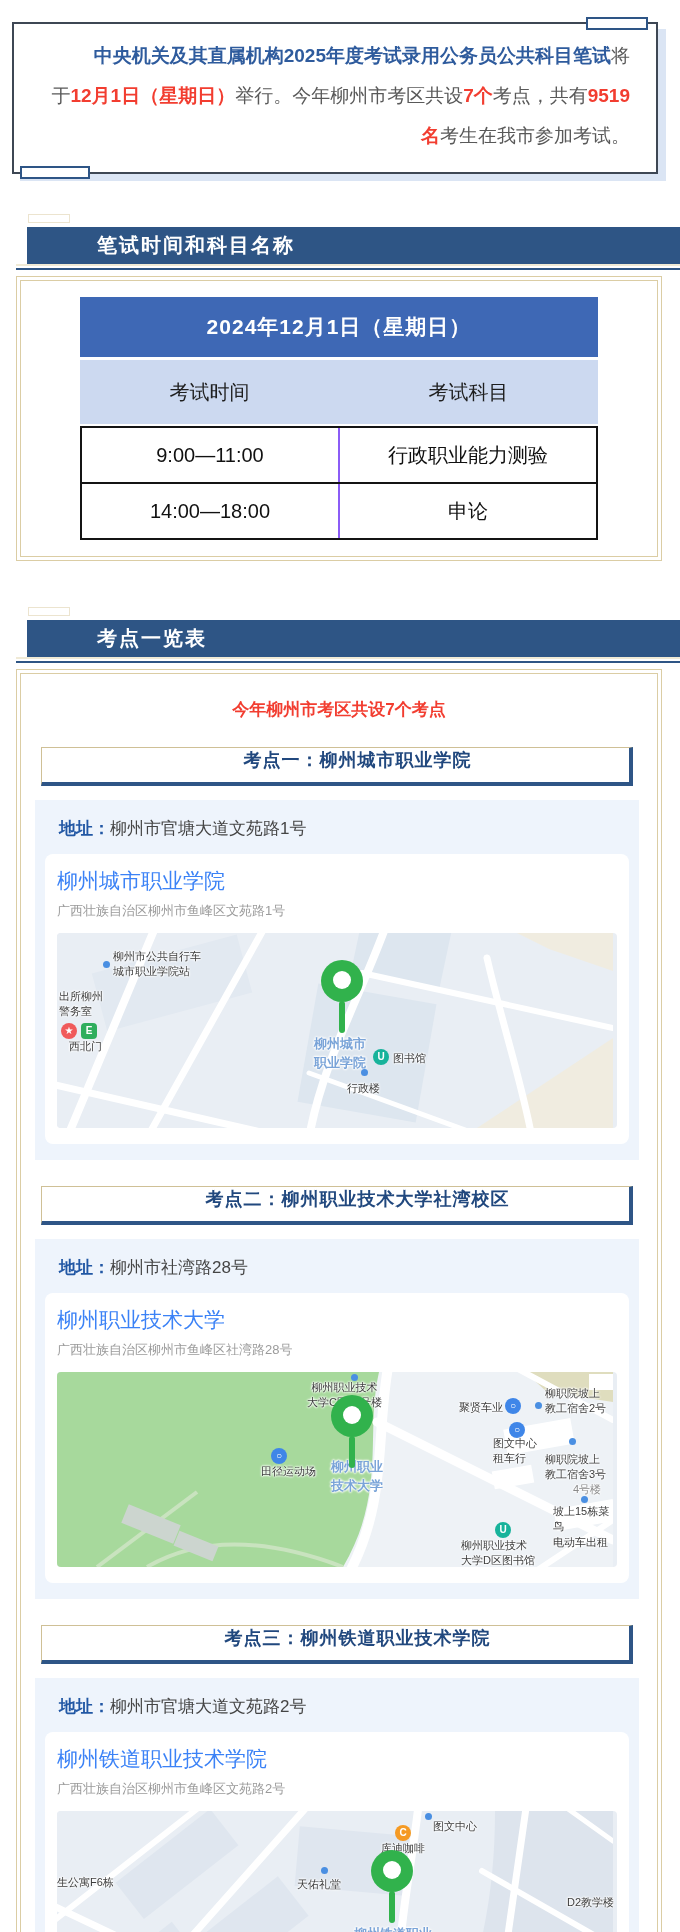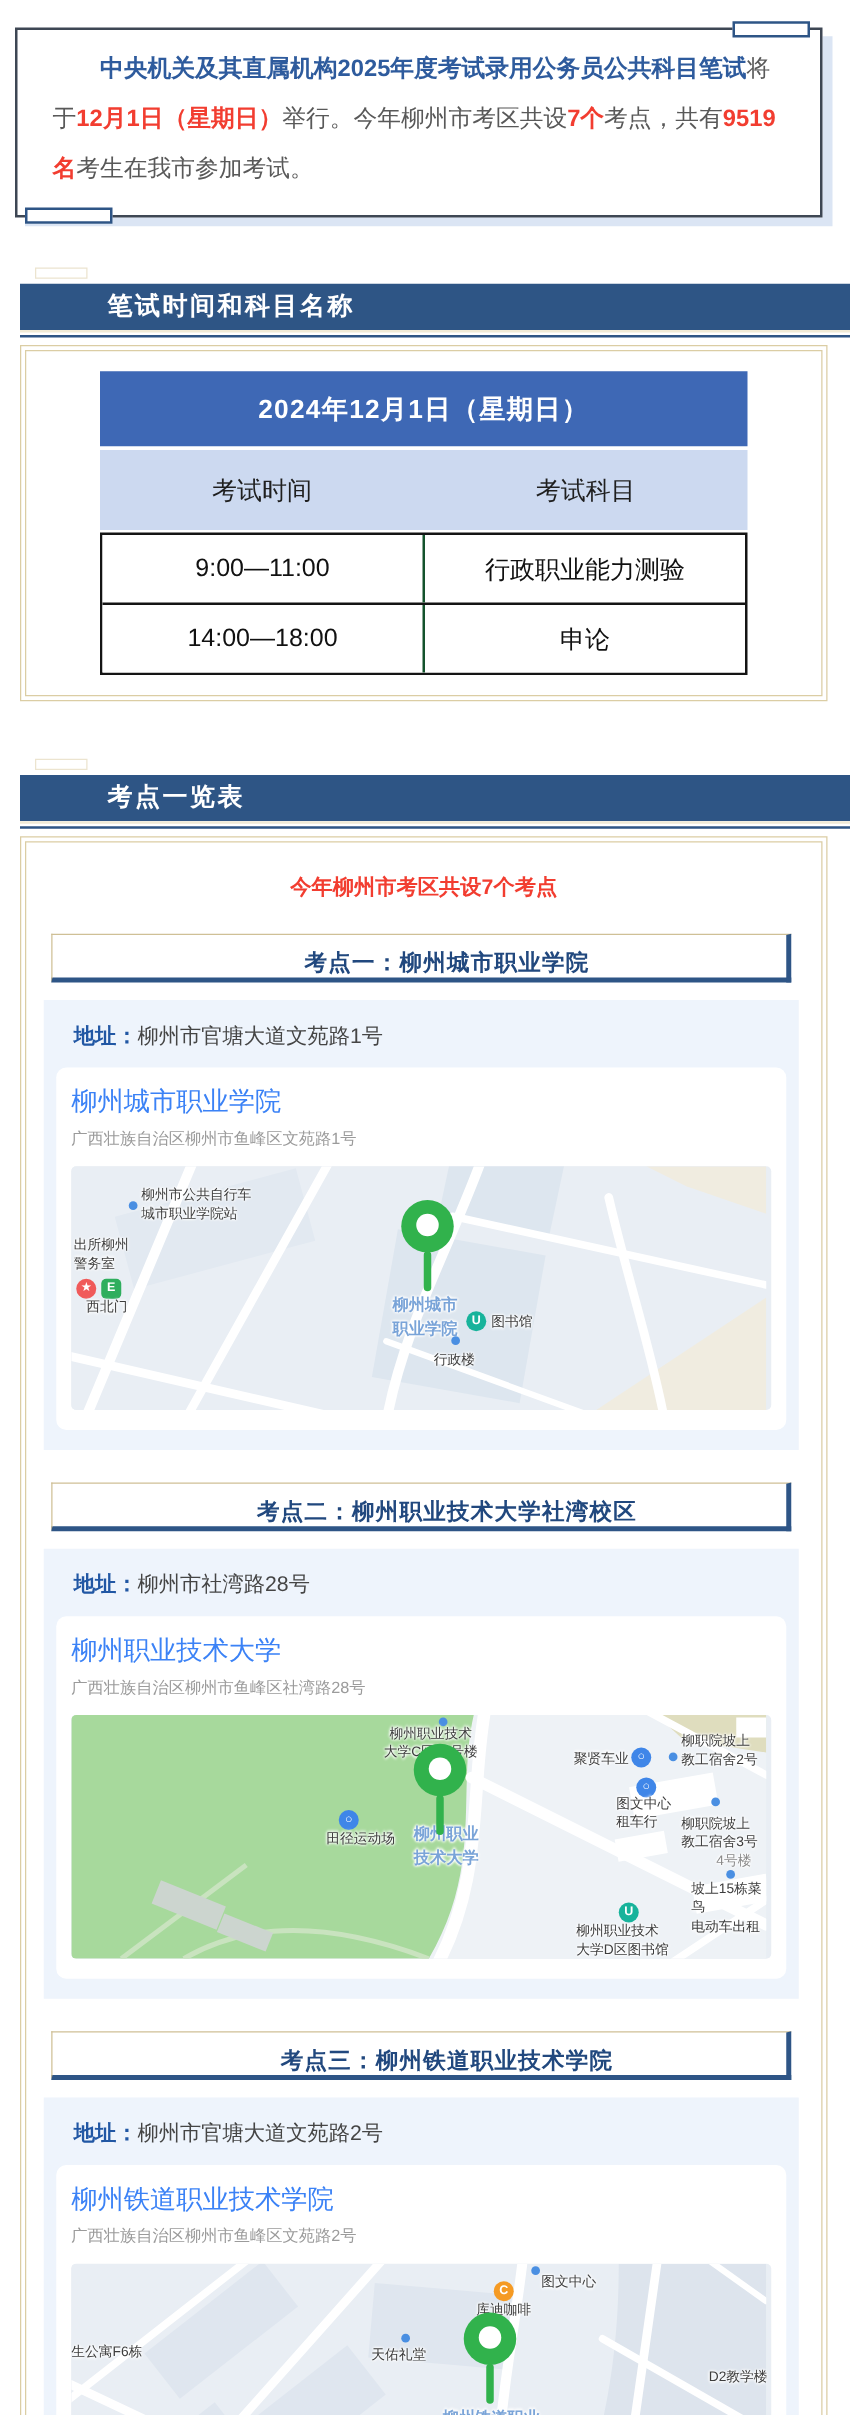--- a/index.html
+++ b/index.html
@@ -6,58 +6,59 @@
   body{
     width:680px;height:1932px;overflow:hidden;position:relative;
     background:#ffffff;
     font-family:"Liberation Sans","DejaVu Sans",sans-serif;
   }
   
   .intro-box{
     position:relative;margin:22px 22px 0 12px;background:#fff;
     border:2px solid #3e4754;box-shadow:8px 7px 0 #dbe5f4;
     padding:12px 26px 16px 28px;
+    text-align:right;
   }
   .intro-text{margin:0;font-size:19px;line-height:40px;color:#595959;text-indent:2em;}
   .seg-blue{color:#2e5b9d;font-weight:bold;}
   .seg-red{color:#f23d30;font-weight:bold;}
   .corner-tab{position:absolute;background:#fff;border:2px solid #2e5586;height:9px;}
   .tab-tr{top:-7px;right:8px;width:58px;}
   .tab-bl{bottom:-7px;left:6px;width:66px;}
   
   .sec{margin-top:40px;}
   .sec-deco{margin-left:28px;width:40px;height:7px;border:1px solid #ece4cf;background:#fff;}
   .sec-bar{
-    margin-left:16px;margin-top:4px;height:37px;background:#2e5585;color:#fff;
+    margin-left:27px;margin-top:4px;height:37px;background:#2e5585;color:#fff;
     font-size:20px;font-weight:bold;line-height:37px;padding-left:70px;letter-spacing:2px;
   }
   .sec-underline{margin-left:16px;height:2px;background:#fff;
     border-top:2px solid #f0ead6;border-bottom:2px solid #2e5585;}
   
   .tan-box{margin:6px 18px 0 16px;border:1px solid #dbcda4;padding:3px;background:#fff;}
   .tan-box-inner{border:1px solid #dbcda4;background:#fff;}
   .table-pad{padding:16px 14px;}
   .content-pad{padding:22px 8px 30px;}
   
   .exam-table{width:518px;margin:0 auto;}
   .t-date{height:60px;background:#3e68b5;color:#fff;font-size:21px;font-weight:bold;
     display:flex;align-items:center;justify-content:center;letter-spacing:1px;}
   .t-cols{display:flex;height:64px;background:#ccd9f0;margin-top:3px;font-size:20px;color:#1f1f1f;}
   .t-cols > div{flex:1;display:flex;align-items:center;justify-content:center;}
   .t-body{border:2px solid #141414;margin-top:2px;}
   .t-row{display:flex;height:54px;font-size:20px;color:#111;background:#fff;}
   .t-row + .t-row{border-top:2px solid #141414;}
   .t-cell{flex:1;display:flex;align-items:center;justify-content:center;text-align:right;}
-  .t-cell.subject{border-left:2px solid #14532d;}
+  .t-cell.subject{border-left:2px solid #8b5cf6;}
   
   .red-note{text-align:center;color:#f23d30;font-weight:bold;font-size:17px;margin:2px 0 0;}
   .site-banner{
     position:relative;margin:26px 16px 11px 12px;height:34px;background:#fff;
     border:1px solid #cfc096;border-right:4px solid #2e5586;border-bottom:4px solid #2e5586;
-    display:flex;align-items:flex-end;justify-content:center;padding-left:44px;
+    display:flex;align-items:flex-start;justify-content:center;padding-left:44px;
   }
   .banner-title{color:#21487e;font-size:18px;font-weight:bold;letter-spacing:1px;}
   .banner-tab{position:absolute;top:-8px;right:4px;width:26px;height:10px;background:#e6dab4;z-index:-1;}
   .addr-panel{margin:14px 10px 0 6px;background:#eef4fc;padding:13px 10px 16px;}
   .addr-line{margin:4px 0 0 14px;font-size:17px;color:#454545;}
   .addr-label{color:#2157a4;font-weight:bold;}
   .map-card{margin-top:14px;background:#fff;border-radius:8px;padding:13px 12px 16px;}
   .card-title{font-size:21px;color:#3b82f6;}
   .card-sub{font-size:13px;color:#9b9b9b;margin-top:7px;}
   .map{position:relative;margin-top:13px;height:195px;border-radius:4px;overflow:hidden;background:#e9eef4;}

